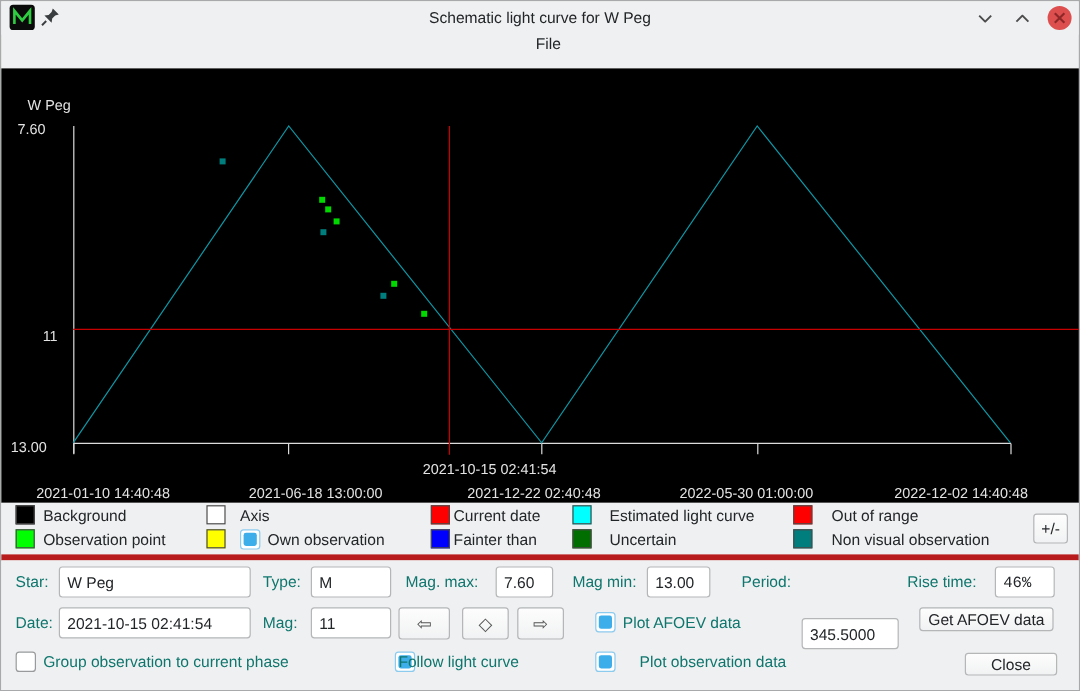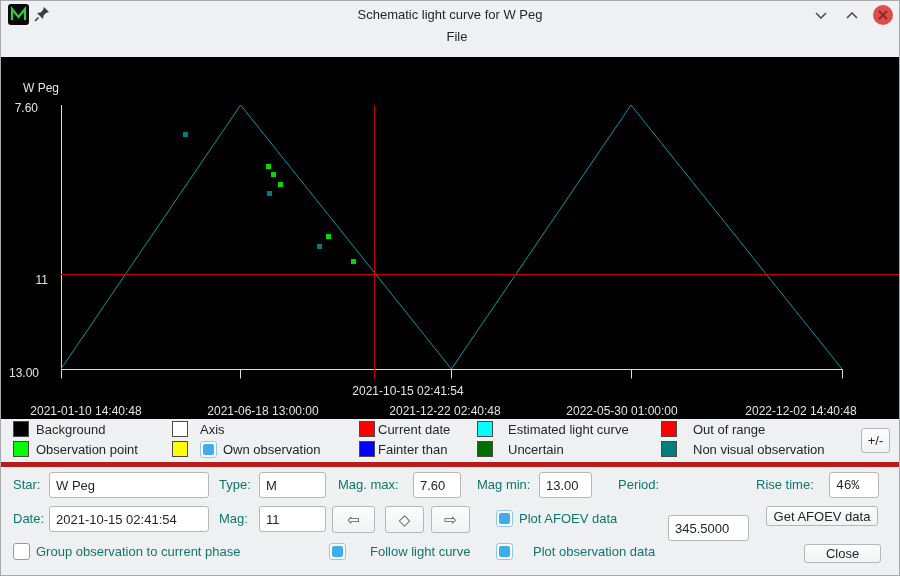--- a/index.html
+++ b/index.html
@@ -178,19 +178,19 @@
     <button class="btn" style="left:430px;top:39px;width:39px;height:27px">
         <span class="arrowglyph">⇨</span>
       </button>
     <span class="cb checked" style="left:495px;top:43px"></span>
     <span class="flabel" style="left:518px;top:39px">Plot AFOEV data</span>
     <button class="btn" style="left:765px;top:39px;width:112px;height:20px">Get AFOEV data</button>
 
     <span class="cb" style="left:12px;top:76px"></span>
     <span class="flabel" style="left:35px;top:72px">Group observation to current phase</span>
     <span class="cb checked" style="left:328px;top:76px"></span>
-    <span class="flabel" style="left:369px;top:72px">Follow light curve</span>
+    <span class="flabel" style="left:331px;top:72px">Follow light curve</span>
     <span class="cb checked" style="left:495px;top:76px"></span>
     <span class="flabel" style="left:532px;top:72px">Plot observation data</span>
     <button class="btn" style="left:803px;top:77px;width:77px;height:19px">Close</button>
   </div>
 
 </div>
 
 </body></html>

